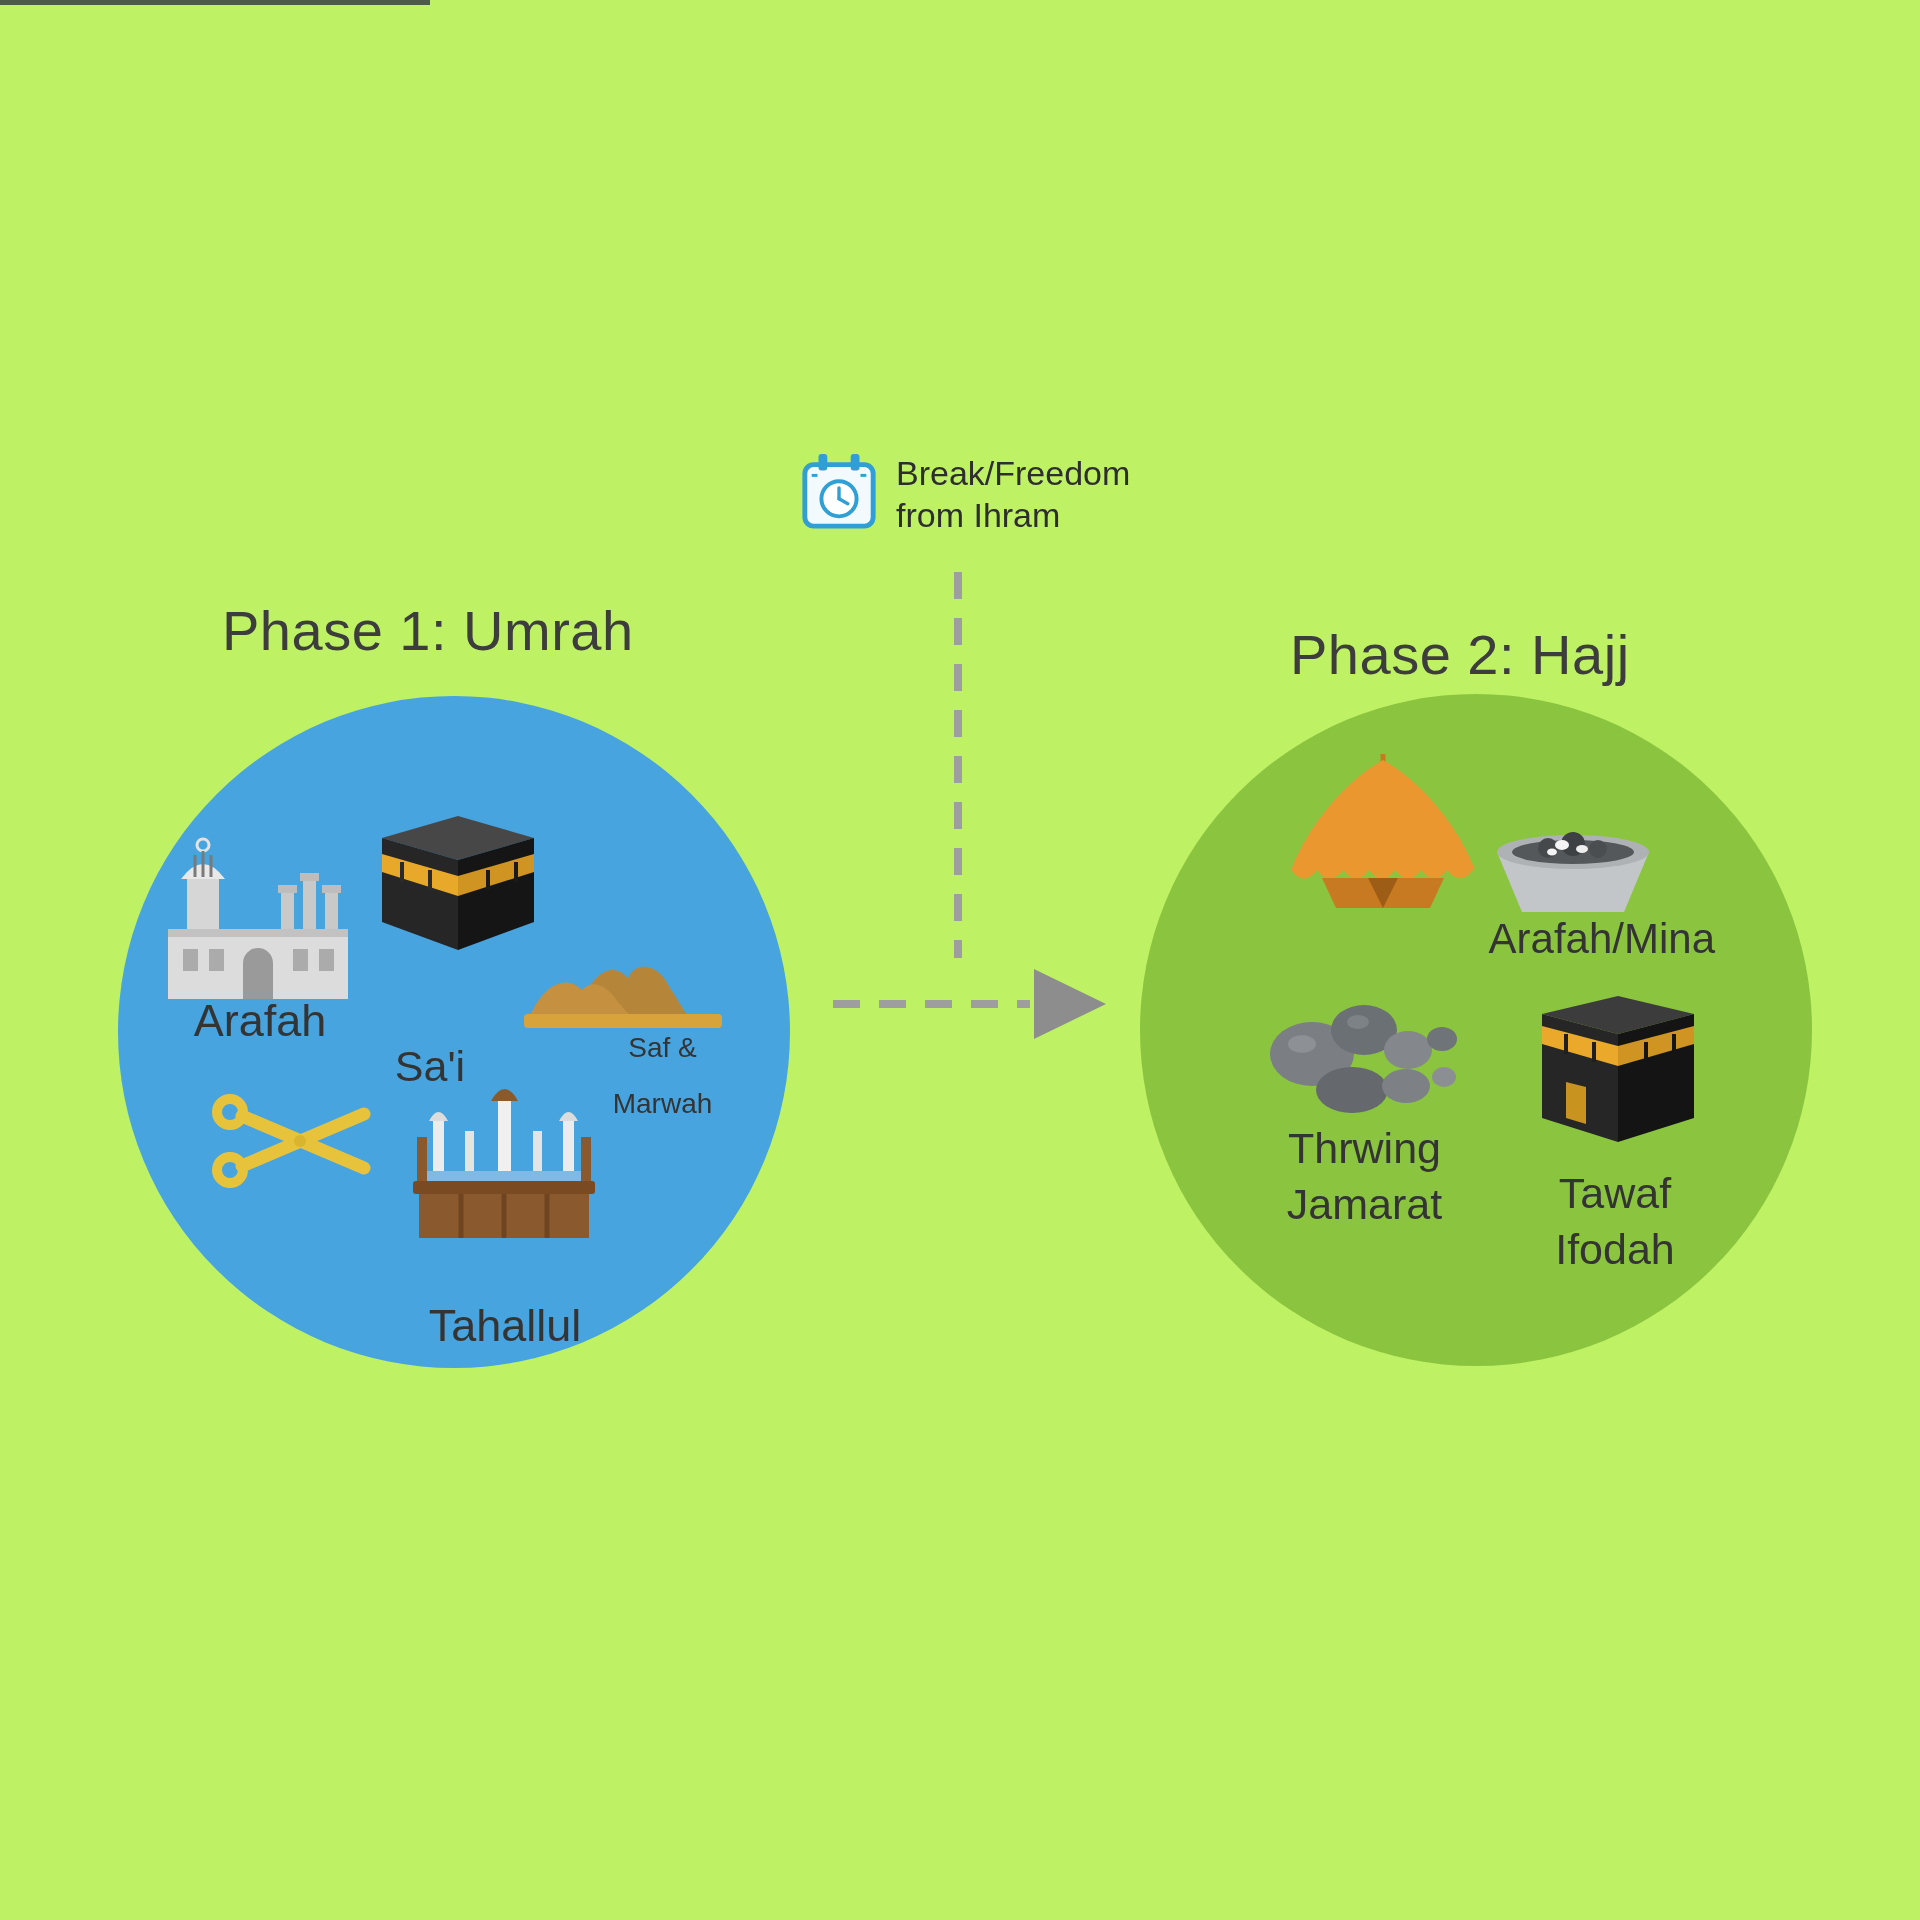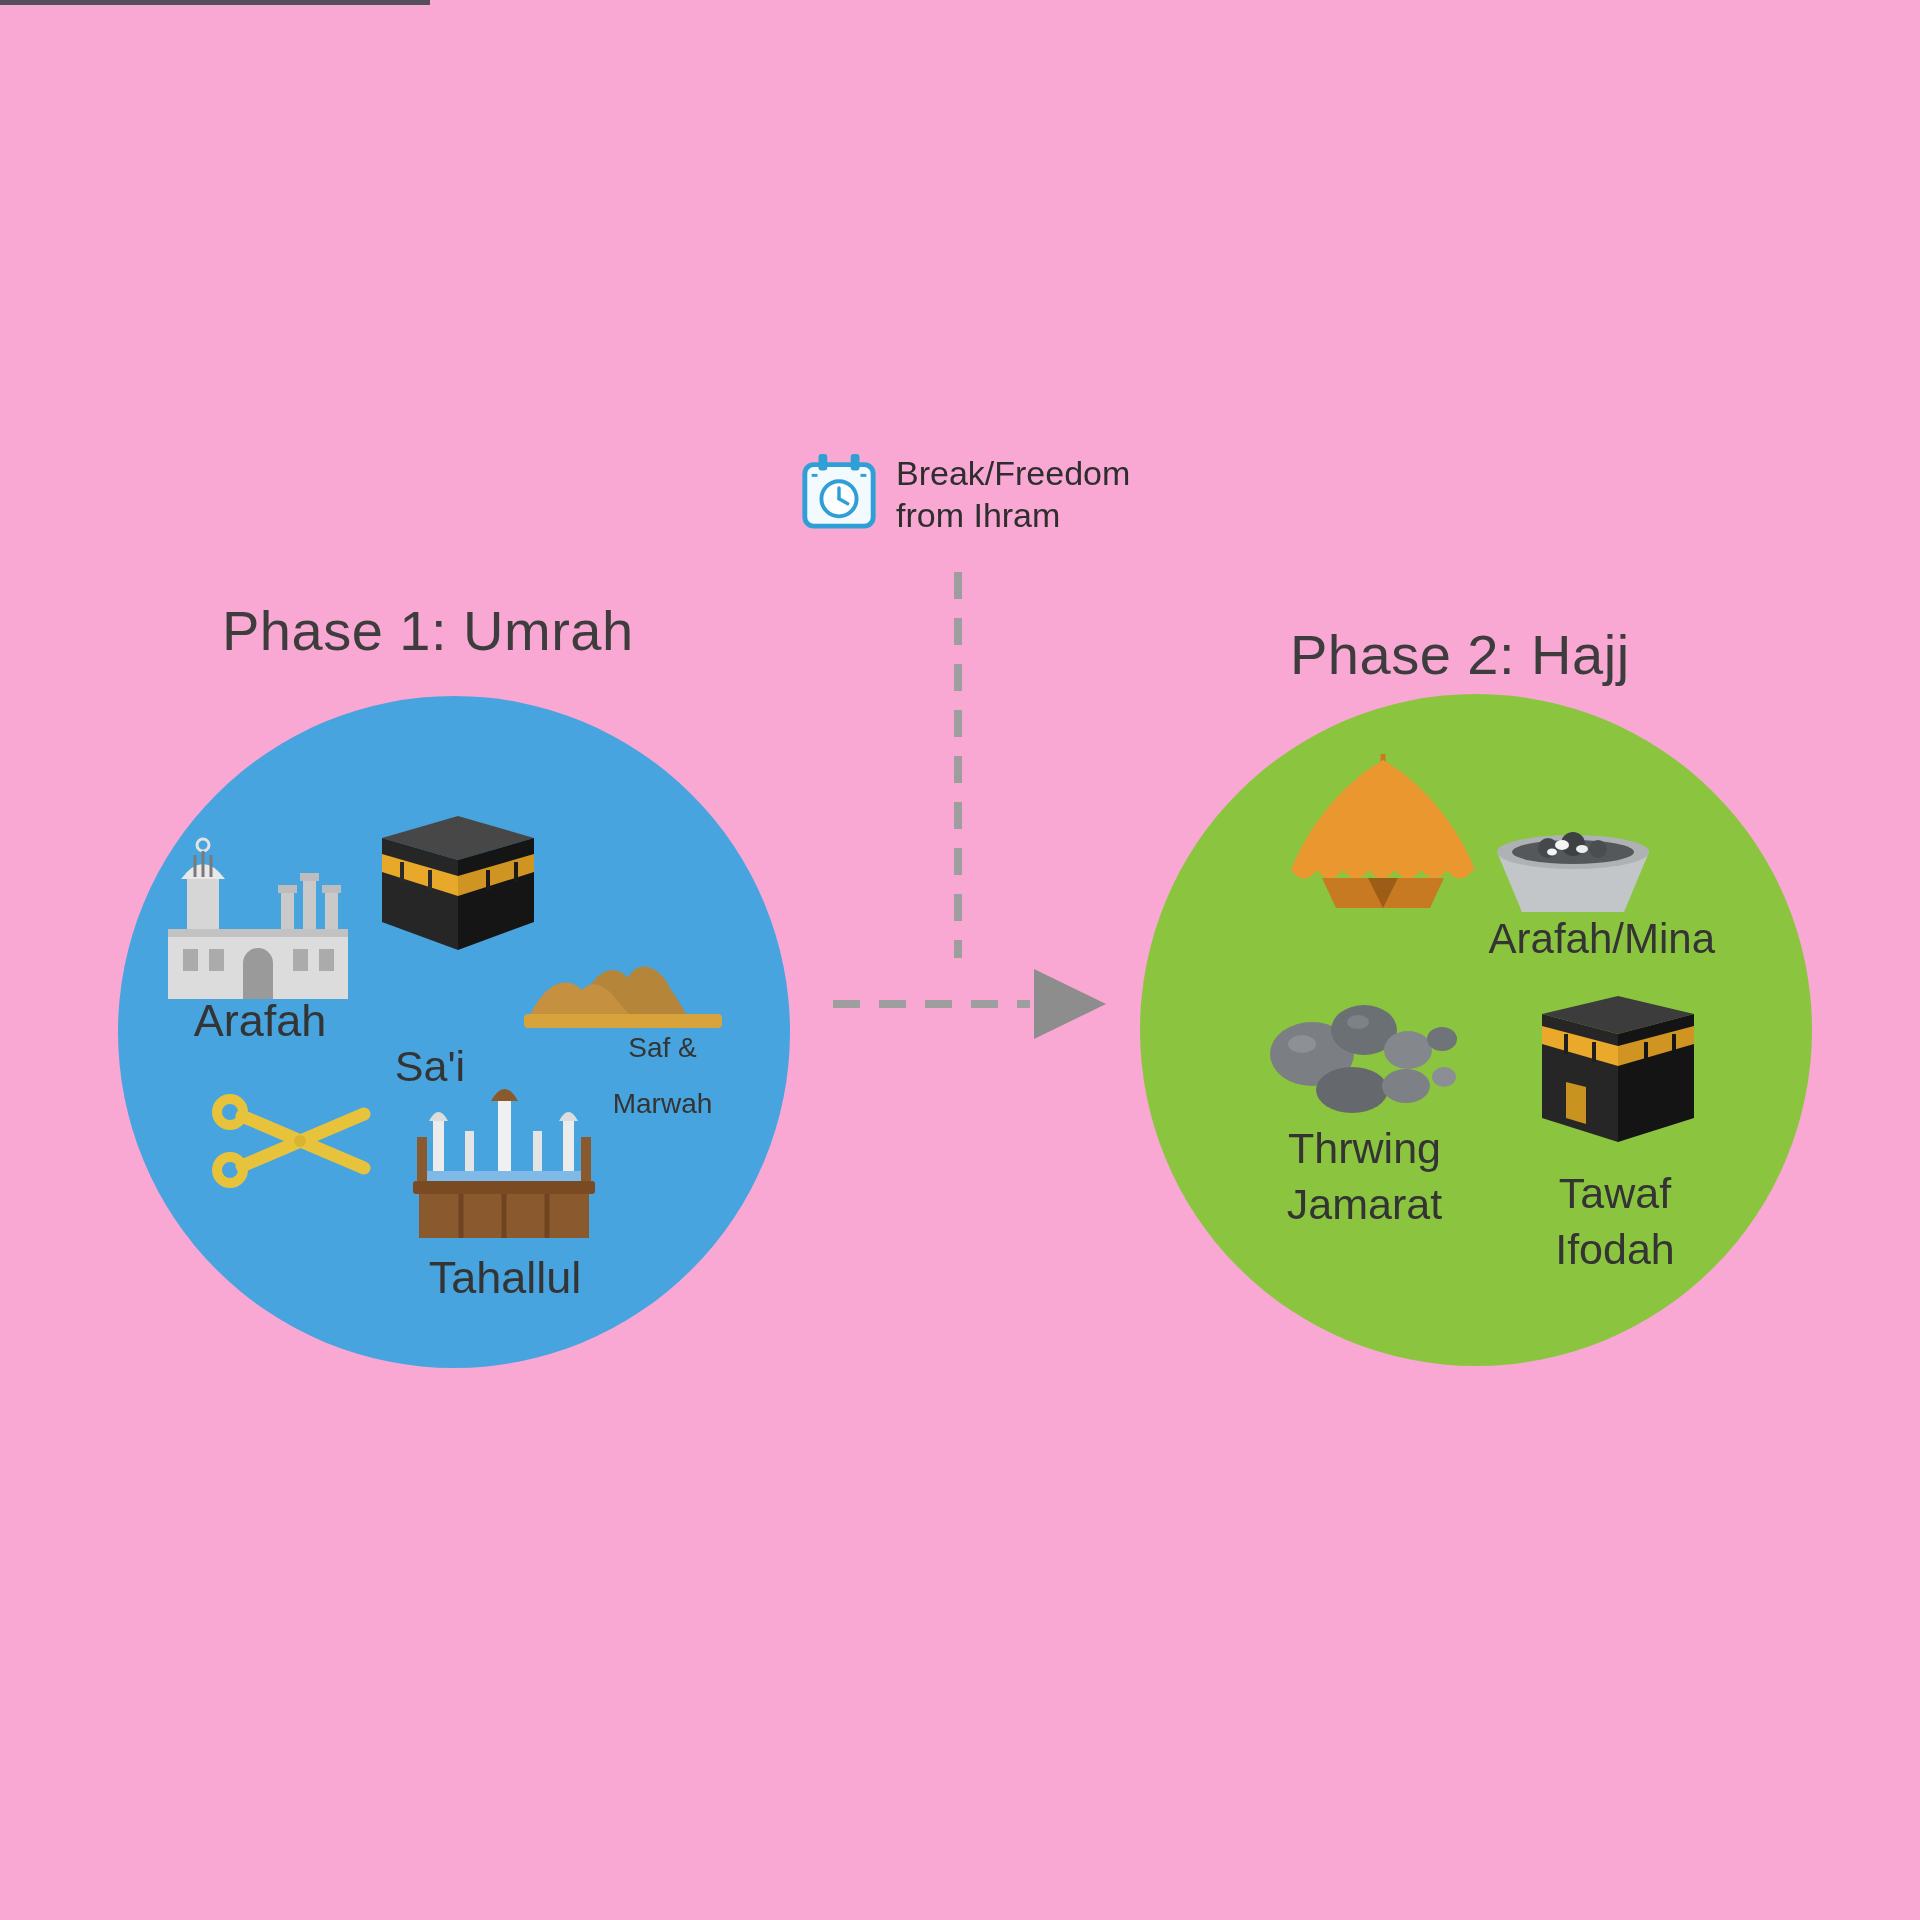--- a/index.html
+++ b/index.html
@@ -1,19 +1,19 @@
 <!DOCTYPE html>
 <html><head>
 <meta charset="utf-8">
 <style>
   * { margin:0; padding:0; box-sizing:border-box; }
   body { background:#ffffff; font-family:"Liberation Sans", sans-serif; }
   .page {
     position:relative; width:1920px; height:1920px;
-    background:#f9a8d4; overflow:hidden;
+    background:#bef264; overflow:hidden;
   }
   .abs { position:absolute; }
   .phase-title {
     font-size:56px; font-weight:500; color:#3d3d3d; letter-spacing:0.5px;
     white-space:nowrap;
   }
   .circle {
     border-radius:50%;
     width:672px; height:672px;
   }
@@ -142,21 +142,21 @@
       <rect x="10" y="106" width="182" height="13" rx="3" fill="#7a4a22"></rect>
       <rect x="16" y="119" width="170" height="44" fill="#8a5a2e"></rect>
       <line x1="58" y1="119" x2="58" y2="163" stroke="#6f4420" stroke-width="5"></line>
       <line x1="101" y1="119" x2="101" y2="163" stroke="#6f4420" stroke-width="5"></line>
       <line x1="144" y1="119" x2="144" y2="163" stroke="#6f4420" stroke-width="5"></line>
       <rect x="14" y="62" width="10" height="44" fill="#8a5a2e"></rect>
       <rect x="178" y="62" width="10" height="44" fill="#8a5a2e"></rect>
     </svg>
   </div>
 
-  <div class="abs icon-label" style="left:395px; top:1252px; width:220px; font-size:45px;">Tahallul</div>
+  <div class="abs icon-label" style="left:395px; top:1300px; width:220px; font-size:45px;">Tahallul</div>
 
   <div class="abs circle" style="left: 1140px; top: 694px; background: rgb(139, 197, 63);"></div>
 
   <div class="abs" style="left:1282px; top:752px; width:202px; height:162px;">
     <svg viewBox="0 0 202 162">
       <line x1="101" y1="2" x2="101" y2="16" stroke="#c97a1f" stroke-width="5"></line>
       <path d="M101,8 C62,30 26,74 9,118 L193,118 C176,74 140,30 101,8 Z" fill="#ea9730"></path>
       <path d="M9,118 q13,17 26,0 q13,17 26,0 q13,17 26,0 q13,17 26,0 q13,17 26,0 q13,17 26,0 q13,17 26,0 Z" fill="#ea9730"></path>
       <polygon points="40,126 162,126 148,156 54,156" fill="#c87a22"></polygon>
       <polygon points="86,126 101,156 116,126" fill="#9e5d16"></polygon>

